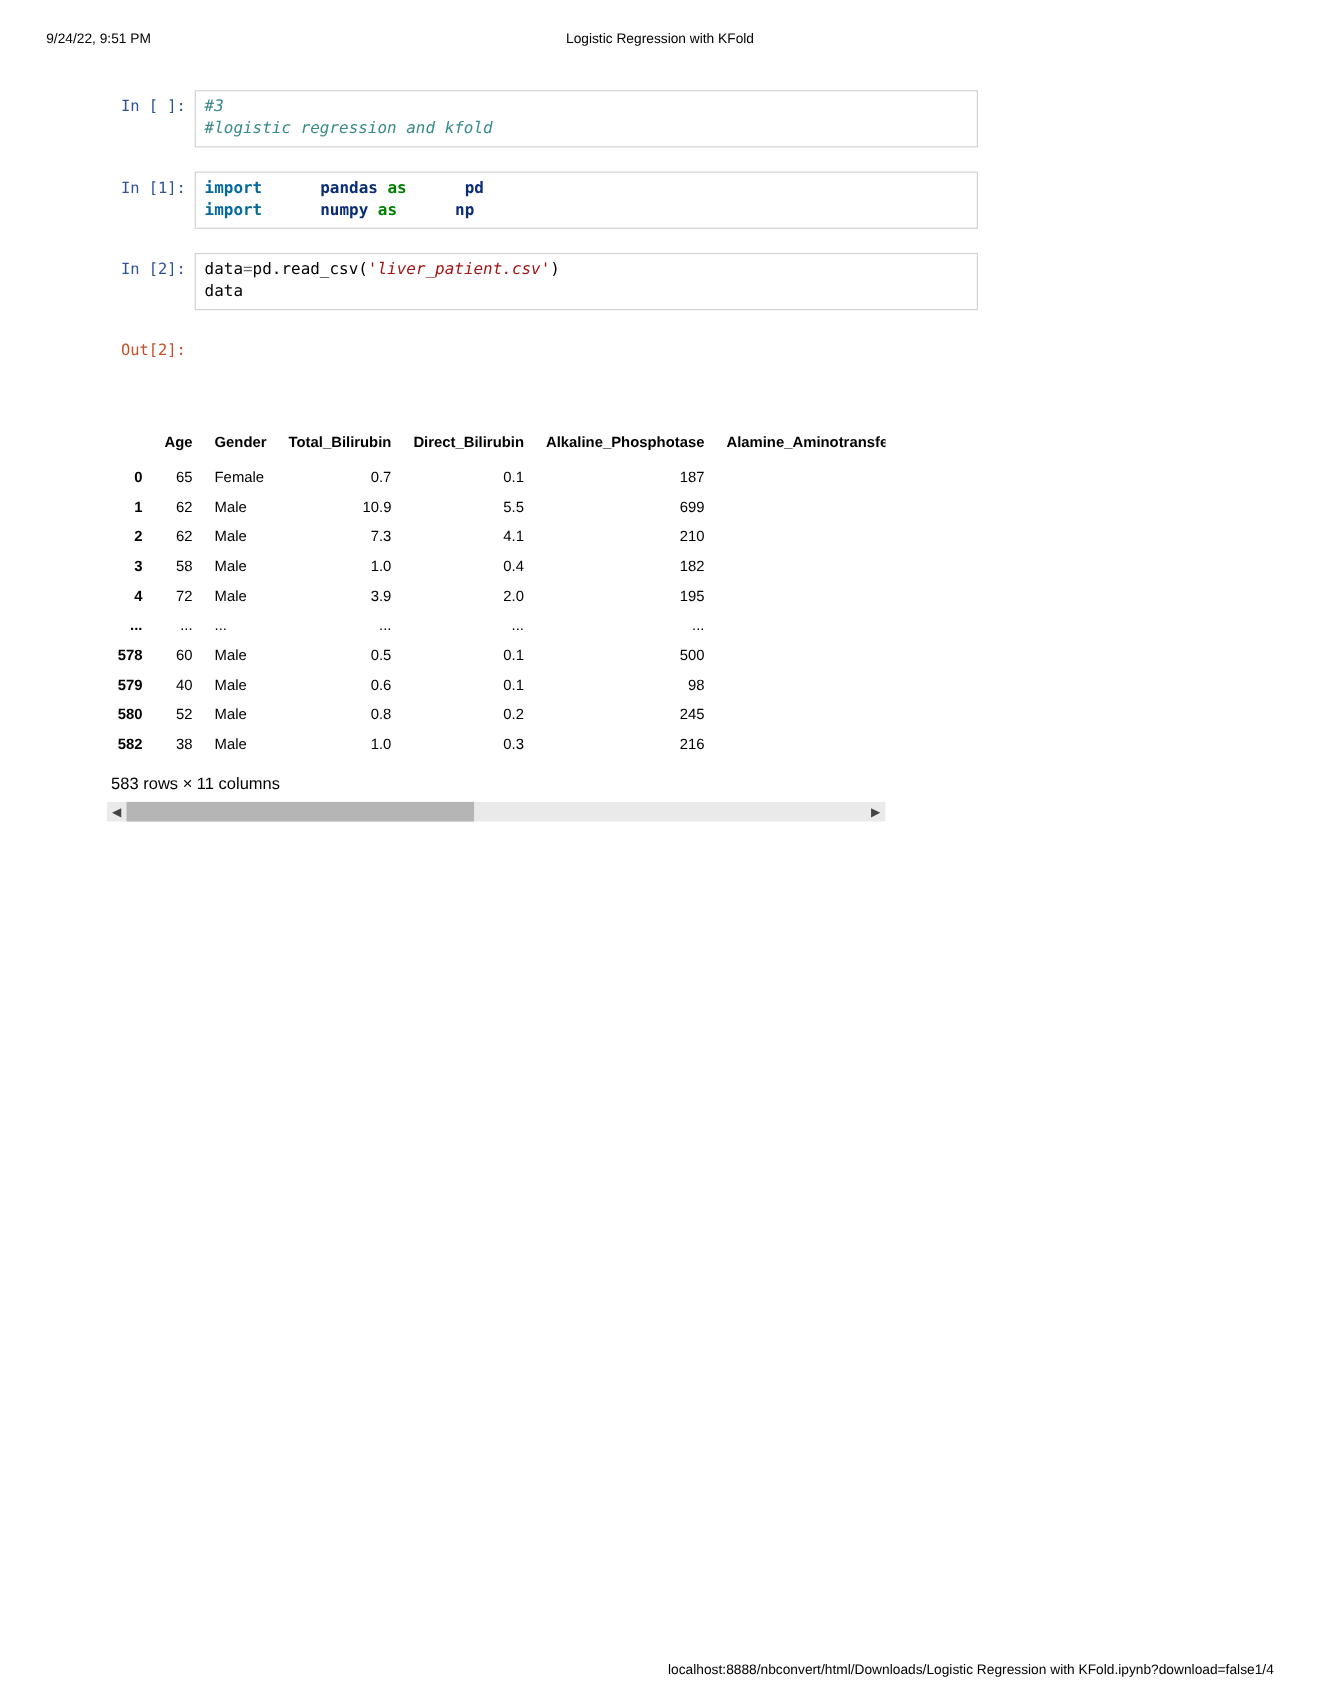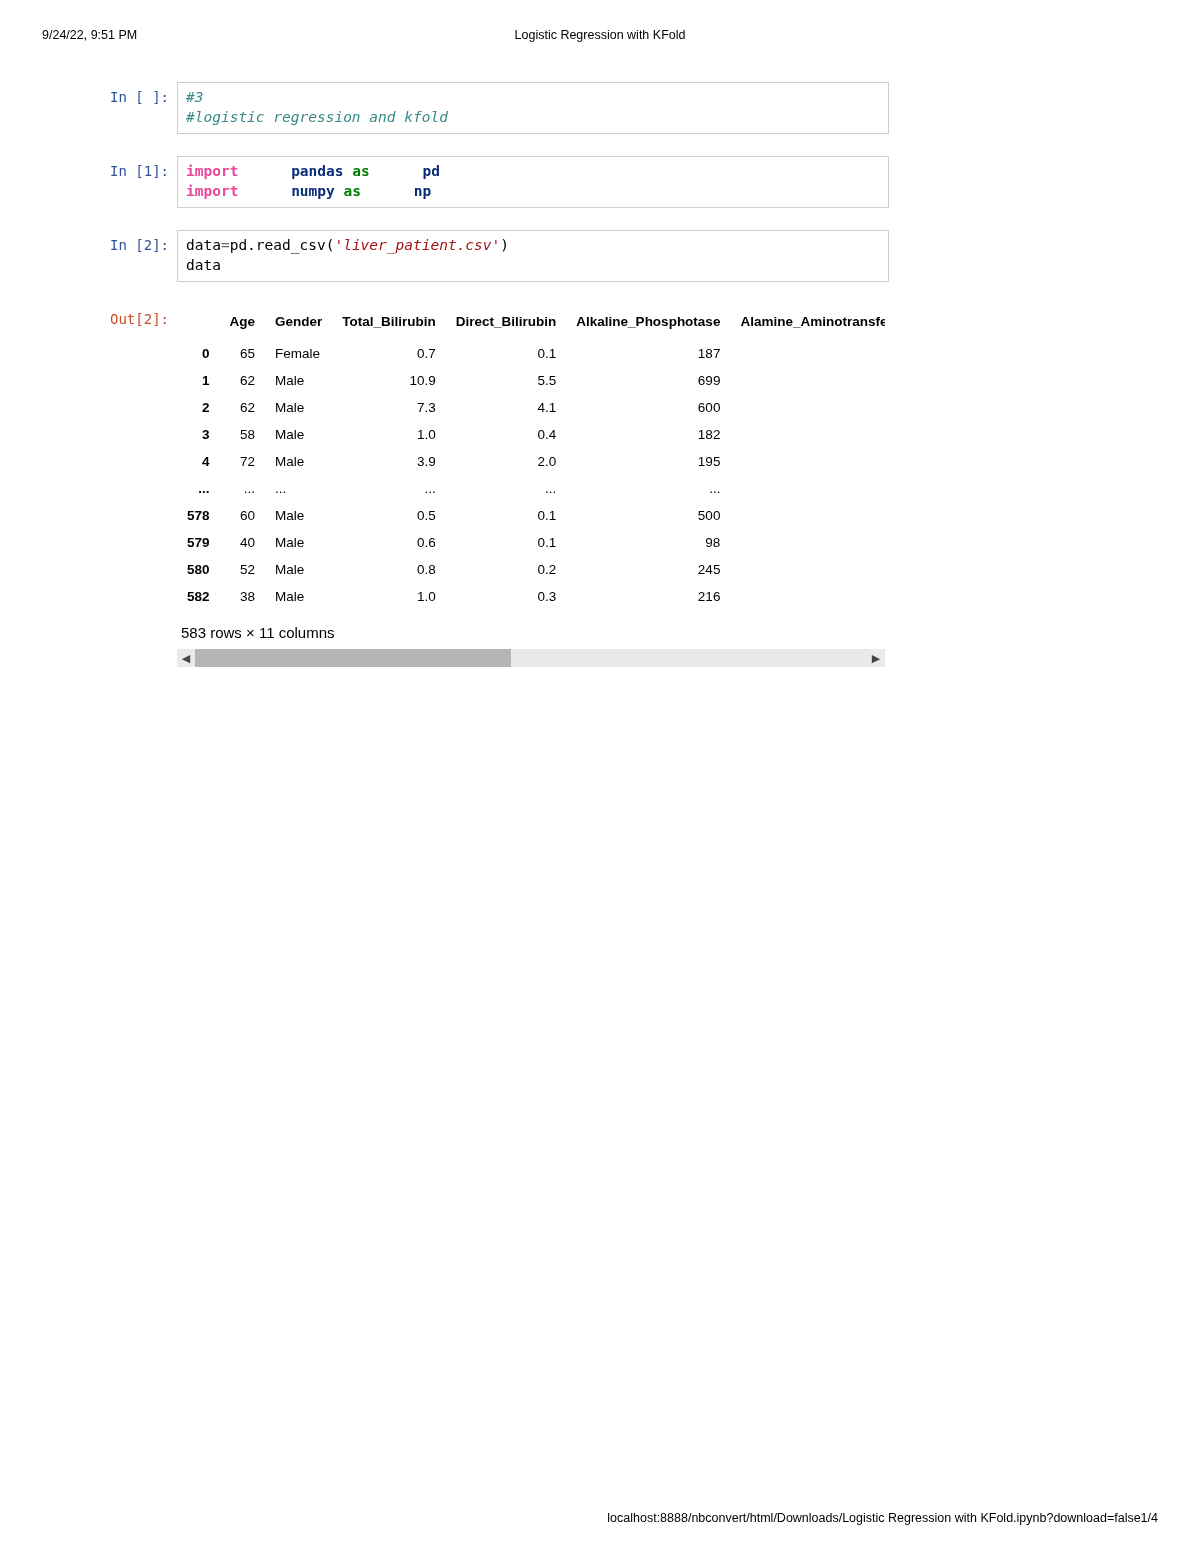--- a/index.html
+++ b/index.html
@@ -55,21 +55,21 @@
     flex: 1;
     border: 1px solid #cfcfcf;
     padding: 5px 8px 6px 8px;
     font-family: Menlo, Consolas, "DejaVu Sans Mono", monospace;
     font-size: 14.5px;
     line-height: 1.35;
     white-space: pre;
     overflow: hidden;
   }
   .tok-comment { color: #3a8a8a; font-style: italic; }
-  .tok-keyword { color: #ec4899; font-weight: bold; }
+  .tok-keyword { color: #0369a1; font-weight: bold; }
   .tok-identifier { color: #000; }
   .tok-as { color: #008000; font-weight: bold; }
   .tok-alias { color: #0a2d7a; font-weight: bold; margin-left: 44px; }
   .tok-assign { color: #6a6a6a; }
   .tok-string { color: #a31515; font-style: italic; }
 
   .output-area {
     flex: 1;
     padding-top: 6px;
     overflow: hidden;
@@ -170,21 +170,21 @@
     <div class="code-area"><span class="tok-keyword">import</span> <span class="tok-alias">pandas</span> <span class="tok-as">as</span> <span class="tok-alias">pd</span>
 <span class="tok-keyword">import</span> <span class="tok-alias">numpy</span> <span class="tok-as">as</span> <span class="tok-alias">np</span></div>
   </div>
 
   <div class="cell">
     <div class="prompt in">In [2]:</div>
     <div class="code-area"><span class="tok-identifier">data</span><span class="tok-assign">=</span><span class="tok-identifier">pd.read_csv(</span><span class="tok-string">'liver_patient.csv'</span><span class="tok-identifier">)</span>
 <span class="tok-identifier">data</span></div>
   </div>
 
-  <div class="cell" style="margin-bottom:6px;">
+  <div class="cell" style="margin-bottom:6px;flex-direction:column;">
     <div class="prompt out">Out[2]:</div>
     <div class="output-area">
       <div class="df-clip">
         <table class="dataframe">
           <thead>
             <tr>
               <th></th>
               <th>Age</th>
               <th>Gender</th>
               <th>Total_Bilirubin</th>
@@ -211,21 +211,21 @@
                 <td>5.5</td>
                 <td>699</td>
                 <td></td>
               </tr>
               <tr>
                 <th>2</th>
                 <td>62</td>
                 <td style="text-align: left;">Male</td>
                 <td>7.3</td>
                 <td>4.1</td>
-                <td>600</td>
+                <td>210</td>
                 <td></td>
               </tr>
               <tr>
                 <th>3</th>
                 <td>58</td>
                 <td style="text-align: left;">Male</td>
                 <td>1.0</td>
                 <td>0.4</td>
                 <td>182</td>
                 <td></td>

